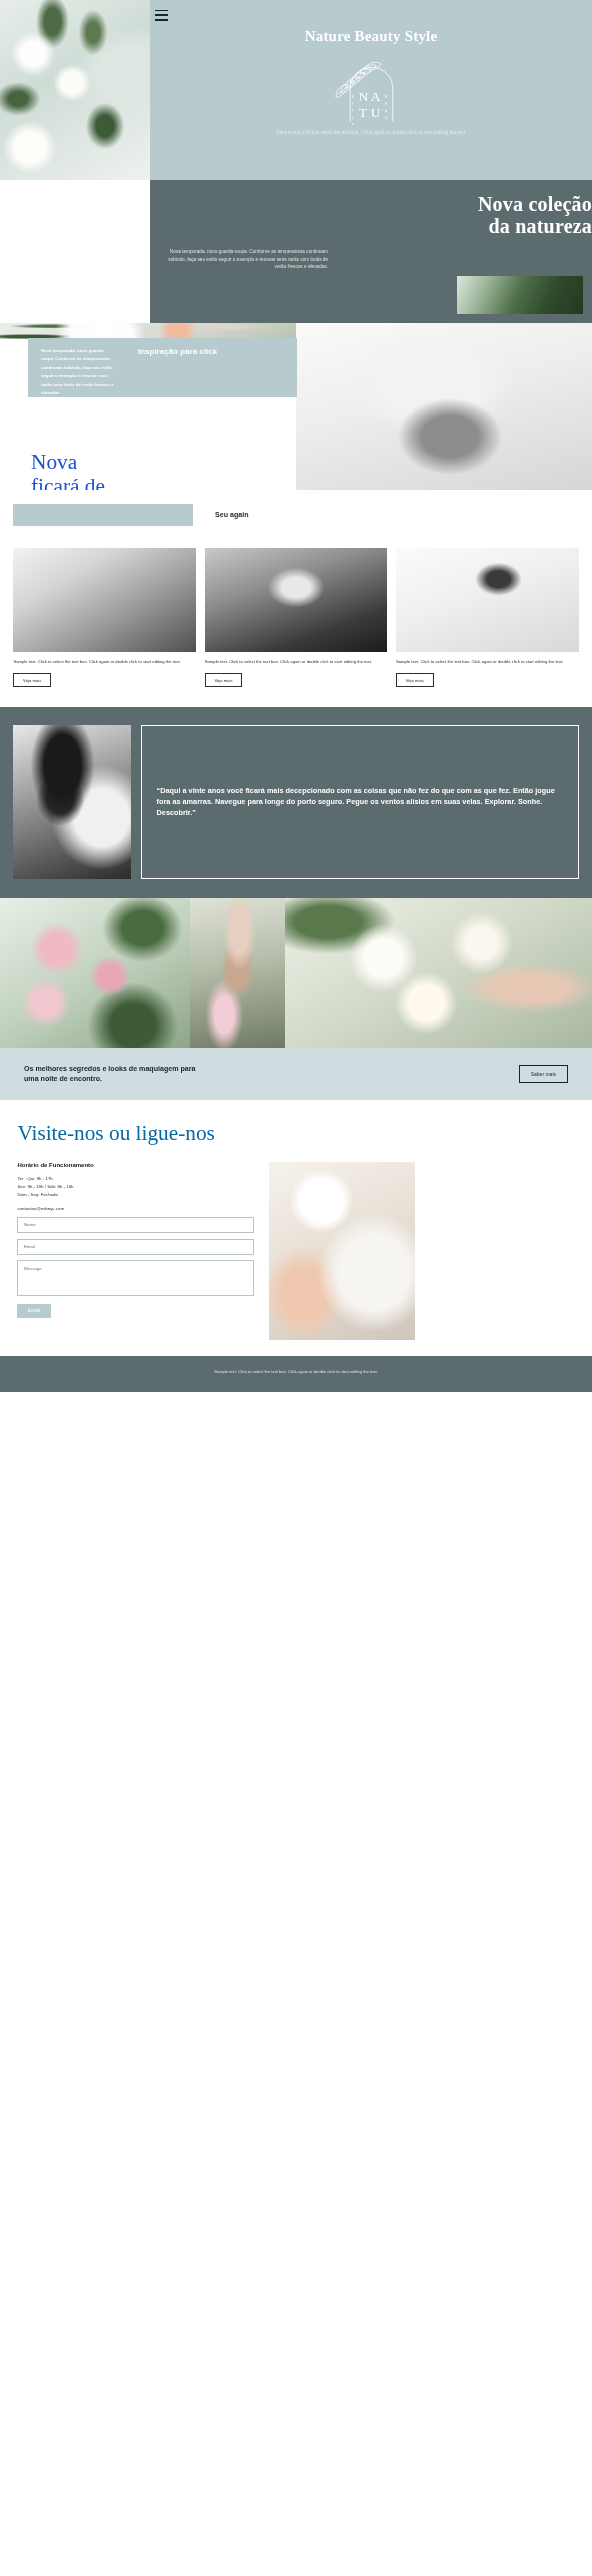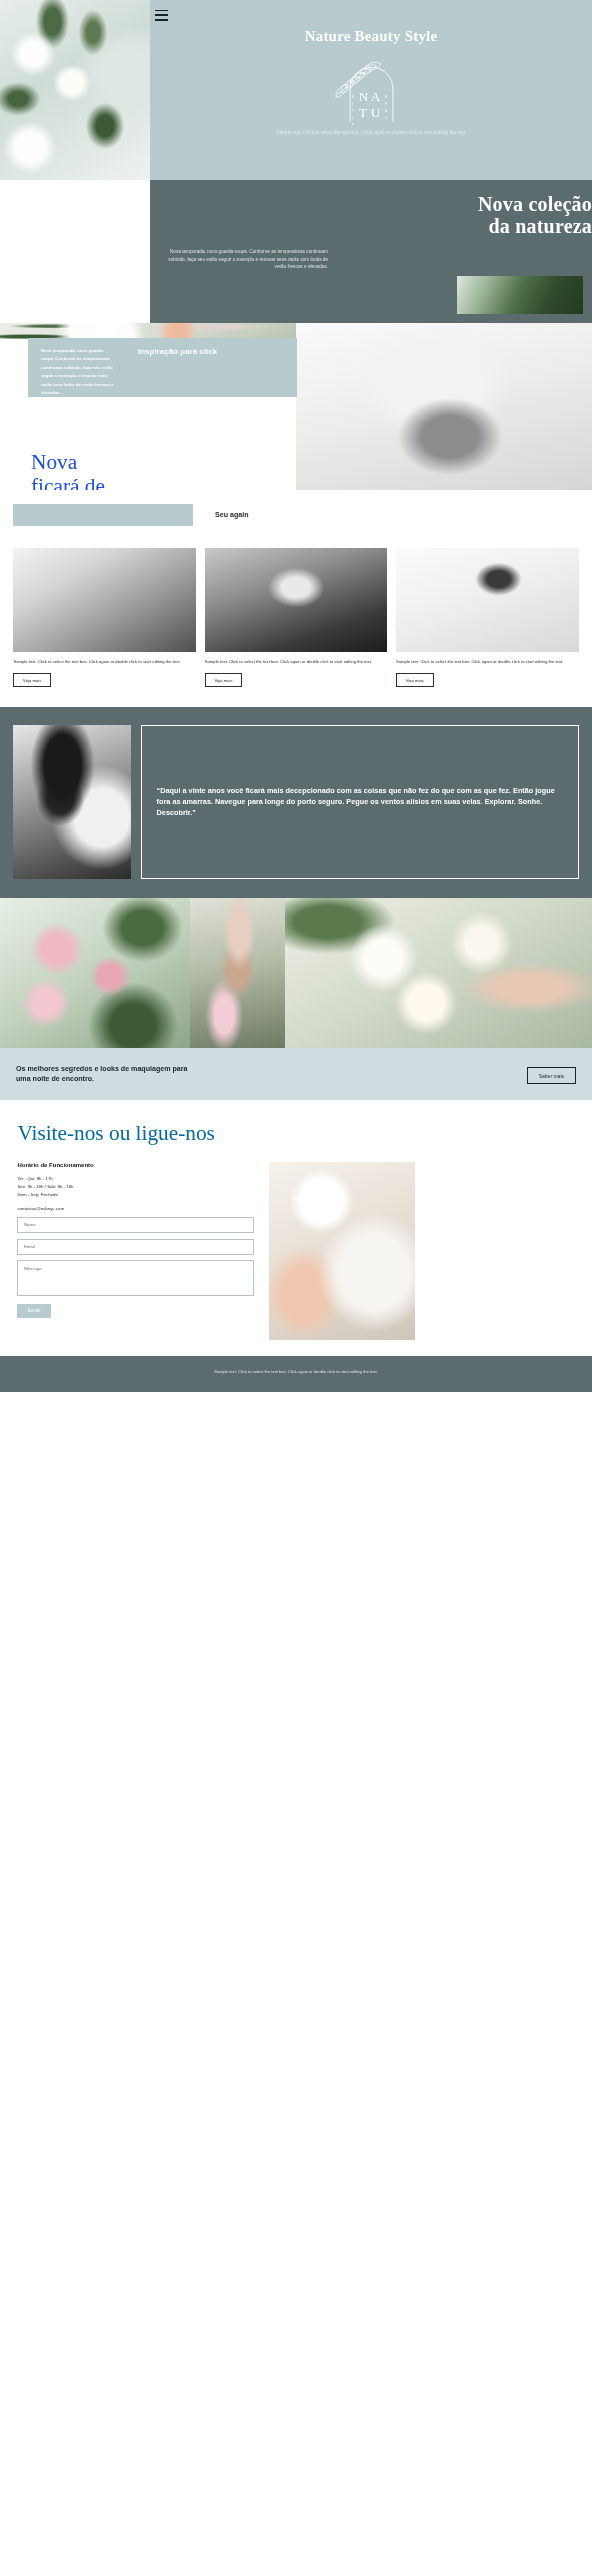--- a/index.html
+++ b/index.html
@@ -173,21 +173,21 @@
   .quote-text { color:#fff; font-size:7.3px; font-weight:700; line-height:1.52; }
 
   
   .gallery { display:flex; }
   .gallery > div { height:150px; }
   .g1 { width:190px; }
   .g2 { width:95px; }
   .g3 { flex:1; }
 
   
-  .s7 { background:#cfdde0; padding:16px 16px; display:flex; align-items:flex-end; justify-content:space-between; }
+  .s7 { background:#cfdde0; padding:16px 24px; display:flex; align-items:center; justify-content:space-between; }
   .s7-text { font-size:7.1px; font-weight:700; color:#1d2427; line-height:1.45; width:182px; }
   .s7-btn { border:0.8px solid #1d2427; background:transparent; font-size:5px; padding:4.7px 11px; color:#1d2427; }
 
   
   .s8 { background:#fff; padding:20.5px 17.4px 16px; position:relative; }
   .s8-title { font-family:"Liberation Serif", serif; font-size:21.3px; line-height:1.14; color:#0369a1; font-weight:400; }
   .s8-body { display:flex; gap:14.2px; margin-top:17.4px; }
   .s8-left { width:237px; }
   .s8-h { font-size:6px; font-weight:700; color:#10171a; }
   .s8-hours { margin-top:6.3px; font-size:4.4px; line-height:1.85; color:#2a3134; }

